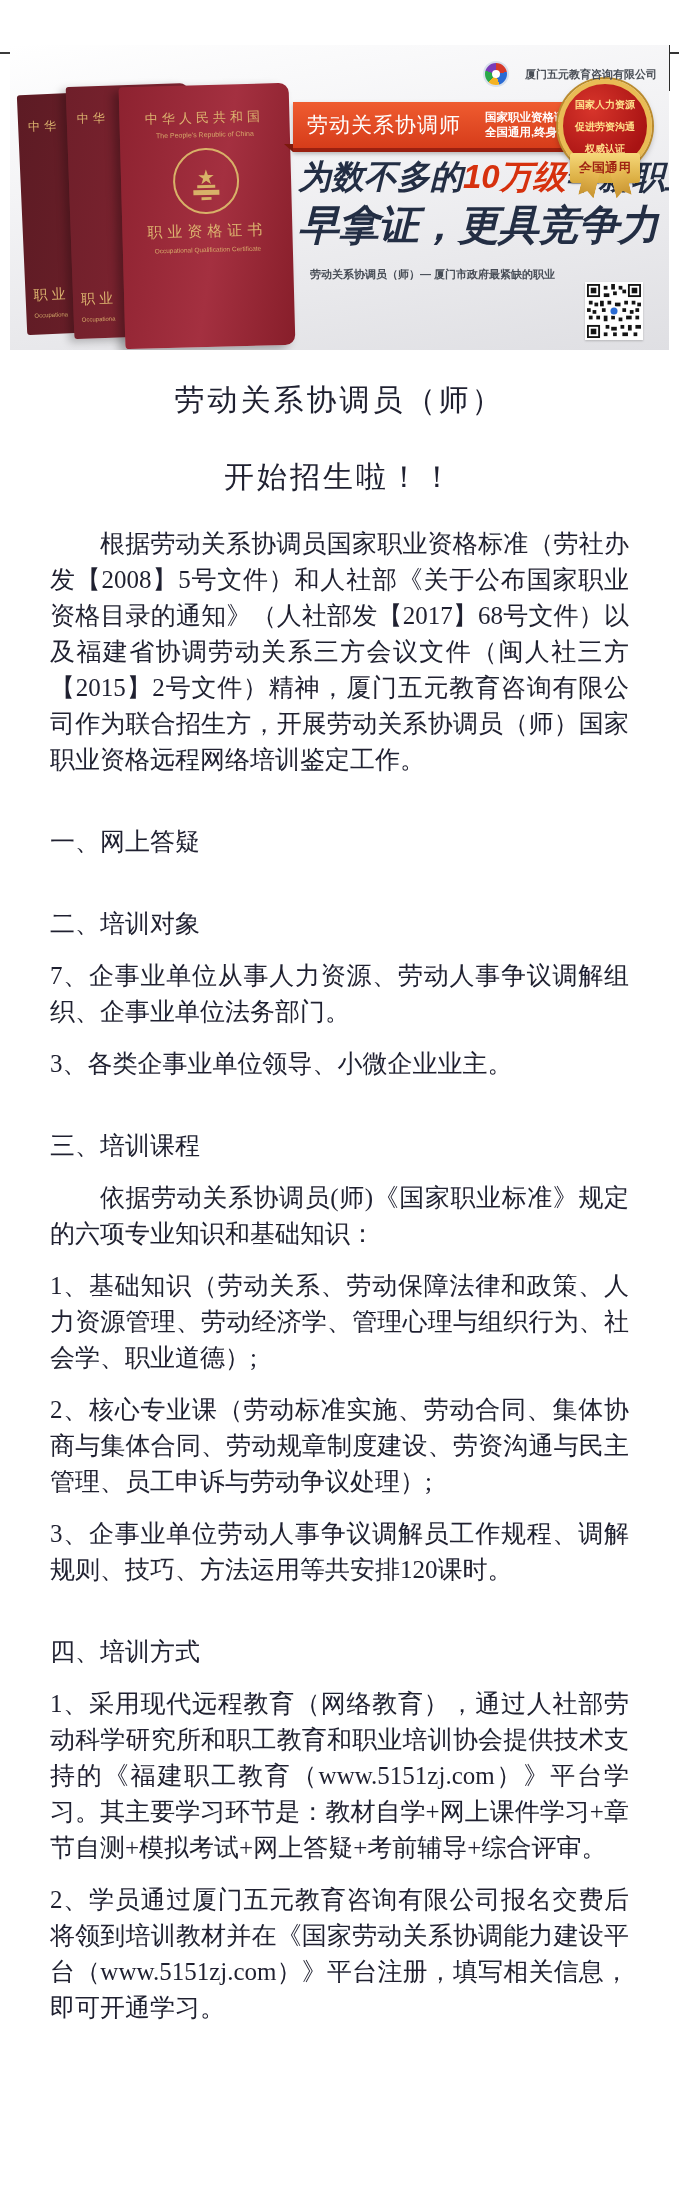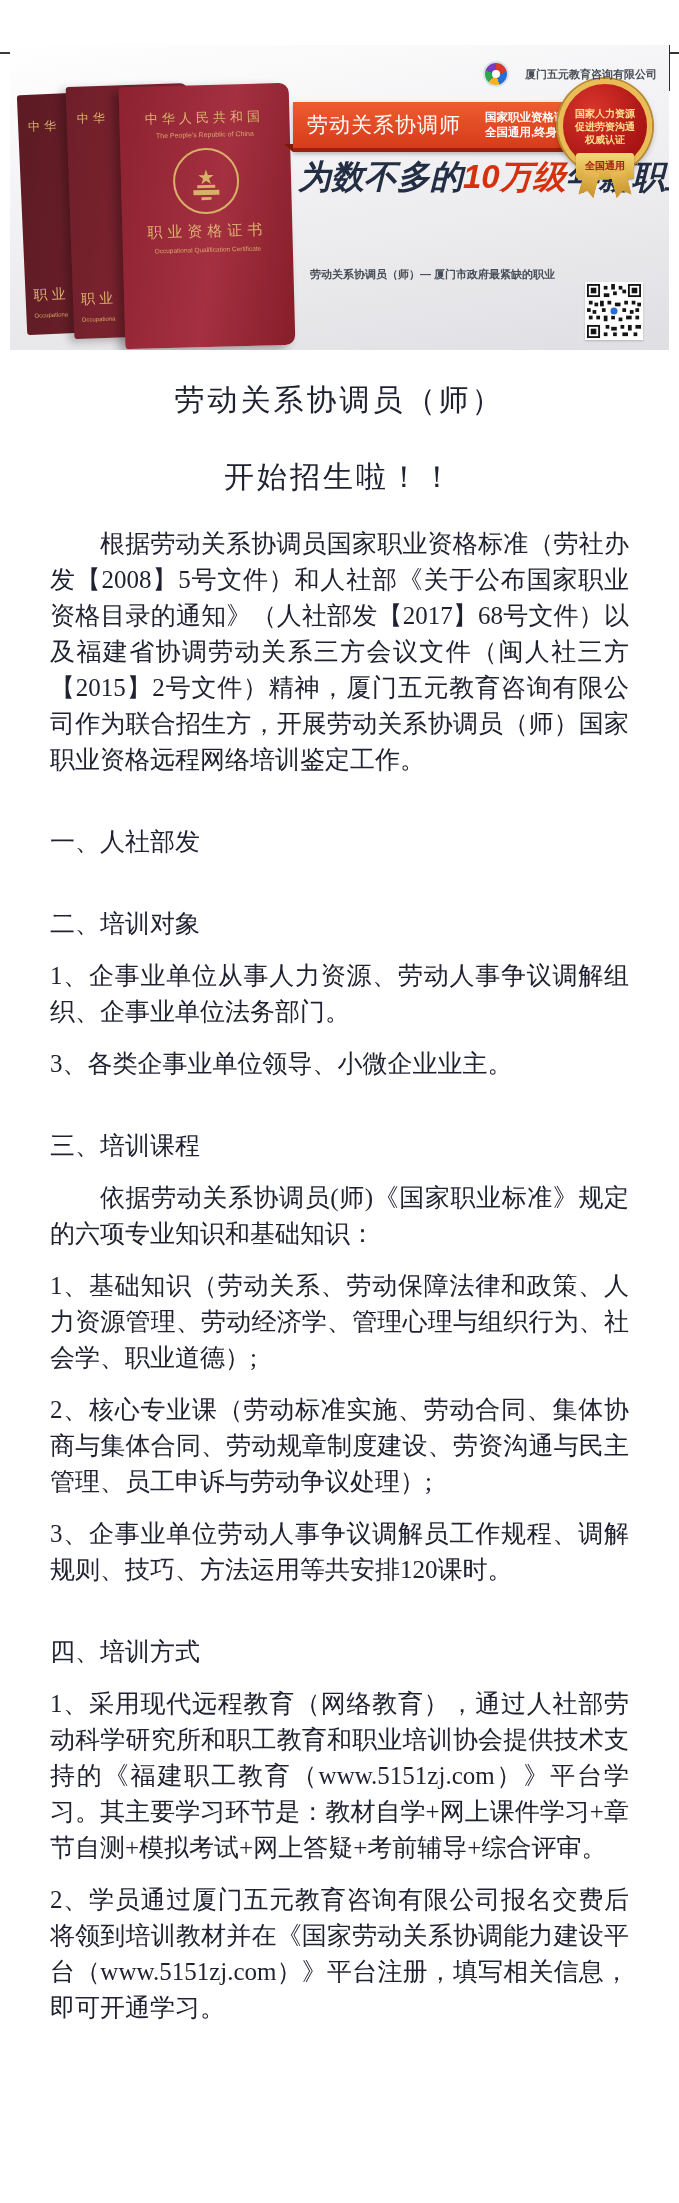--- a/index.html
+++ b/index.html
@@ -53,24 +53,24 @@
     border-style:solid;border-width:0 9px 8px 0;border-color:transparent #7c190c transparent transparent;}
   .ribbon-title{font-size:21px;font-weight:normal;color:#fff;padding:0 14px;letter-spacing:1px;white-space:nowrap;}
   .ribbon-divider{width:1px;height:30px;background:rgba(255,255,255,.55);}
   .ribbon-sub{font-size:11.5px;font-weight:bold;color:#fff;padding:0 10px;line-height:15px;white-space:nowrap;}
 
   
   .medal{position:absolute;right:14px;top:34px;width:100px;height:118px;z-index:5;}
   .medal-circle{width:84px;height:84px;margin:0 auto;border-radius:50%;
     background:radial-gradient(circle at 35% 30%,#d8352b,#a81313 72%);
     border:5px solid #e9bc55;box-shadow:0 0 0 2px #b98a2e,0 3px 6px rgba(0,0,0,.35);
-    display:flex;flex-direction:column;align-items:center;justify-content:center;}
+    display:flex;flex-direction:column;align-items:center;justify-content:center;gap:9px;}
   .medal-line{font-size:10px;line-height:13px;font-weight:bold;color:#ffe08a;white-space:nowrap;}
   .medal-band{position:absolute;left:50%;transform:translateX(-50%);top:74px;
-    background:linear-gradient(180deg,#f6d87a,#d8a93c);color:#a02313;font-size:10px;font-weight:bold;
+    background:linear-gradient(180deg,#f6d87a,#d8a93c);color:#a02313;font-size:13px;font-weight:bold;
     padding:6px 9px;border-radius:3px;white-space:nowrap;box-shadow:0 1px 2px rgba(0,0,0,.3);text-align:center;}
   .medal-tail{position:absolute;top:92px;width:16px;height:26px;background:linear-gradient(180deg,#e9bc55,#c6922f);}
   .tail-l{left:26px;transform:rotate(14deg);clip-path:polygon(0 0,100% 0,100% 100%,50% 78%,0 100%);}
   .tail-r{right:26px;transform:rotate(-14deg);clip-path:polygon(0 0,100% 0,100% 100%,50% 78%,0 100%);}
 
   
   .headline1{position:absolute;left:288px;top:110px;z-index:4;font-size:33px;font-weight:900;font-style:italic;
     color:#232e44;white-space:nowrap;letter-spacing:0;}
   .hl-red{color:#d6310e;}
   .headline2{position:absolute;left:288px;top:153px;z-index:4;font-size:41px;font-weight:900;font-style:italic;
@@ -143,20 +143,21 @@
         <span class="medal-line">权威认证</span>
       </div>
       <span class="medal-band">全国通用</span>
       <span class="medal-tail tail-l"></span>
       <span class="medal-tail tail-r"></span>
     </div>
 
     <div class="headline1">
       <span>为数不多的</span><span class="hl-red">10万级</span><span>年薪职业</span>
     </div>
+    <div class="headline2">早拿证，更具竞争力</div>
     <div class="tagline">劳动关系协调员（师）—  厦门市政府最紧缺的职业</div>
 
     <div class="qr">
       <svg viewBox="0 0 29 29" xmlns="http://www.w3.org/2000/svg">
         <rect x="0" y="0" width="29" height="29" fill="#fff"></rect>
         <g fill="#141414">
           <rect x="0" y="0" width="7" height="7"></rect>
             <rect x="22" y="0" width="7" height="7"></rect>
             <rect x="0" y="22" width="7" height="7"></rect>
           <rect x="9" y="1" width="2" height="2"></rect>
@@ -212,26 +213,26 @@
     </div>
   </div>
 
   <div class="doc">
     <h1 class="doc-title">劳动关系协调员（师）</h1>
     <h2 class="doc-subtitle">开始招生啦！！</h2>
 
     <p class="para indent intro-para">根据劳动关系协调员国家职业资格标准（劳社办发【2008】5号文件）和人社部《关于公布国家职业资格目录的通知》（人社部发【2017】68号文件）以及福建省协调劳动关系三方会议文件（闽人社三方【2015】2号文件）精神，厦门五元教育咨询有限公司作为联合招生方，开展劳动关系协调员（师）国家职业资格远程网络培训鉴定工作。</p>
 
     <div class="section">
-      <div class="para">一、人社部发</div>
+      <div class="para">一、网上答疑</div>
     </div>
 
     <div class="section">
       <div class="para">二、培训对象</div>
-      <p class="para">1、企事业单位从事人力资源、劳动人事争议调解组织、企事业单位法务部门。</p>
+      <p class="para">7、企事业单位从事人力资源、劳动人事争议调解组织、企事业单位法务部门。</p>
       <p class="para">3、各类企事业单位领导、小微企业业主。</p>
     </div>
 
     <div class="section">
       <div class="para">三、培训课程</div>
       <p class="para indent">依据劳动关系协调员(师)《国家职业标准》规定的六项专业知识和基础知识：</p>
       <p class="para">1、基础知识（劳动关系、劳动保障法律和政策、人力资源管理、劳动经济学、管理心理与组织行为、社会学、职业道德）;</p>
       <p class="para">2、核心专业课（劳动标准实施、劳动合同、集体协商与集体合同、劳动规章制度建设、劳资沟通与民主管理、员工申诉与劳动争议处理）;</p>
       <p class="para">3、企事业单位劳动人事争议调解员工作规程、调解规则、技巧、方法运用等共安排120课时。</p>
     </div>

